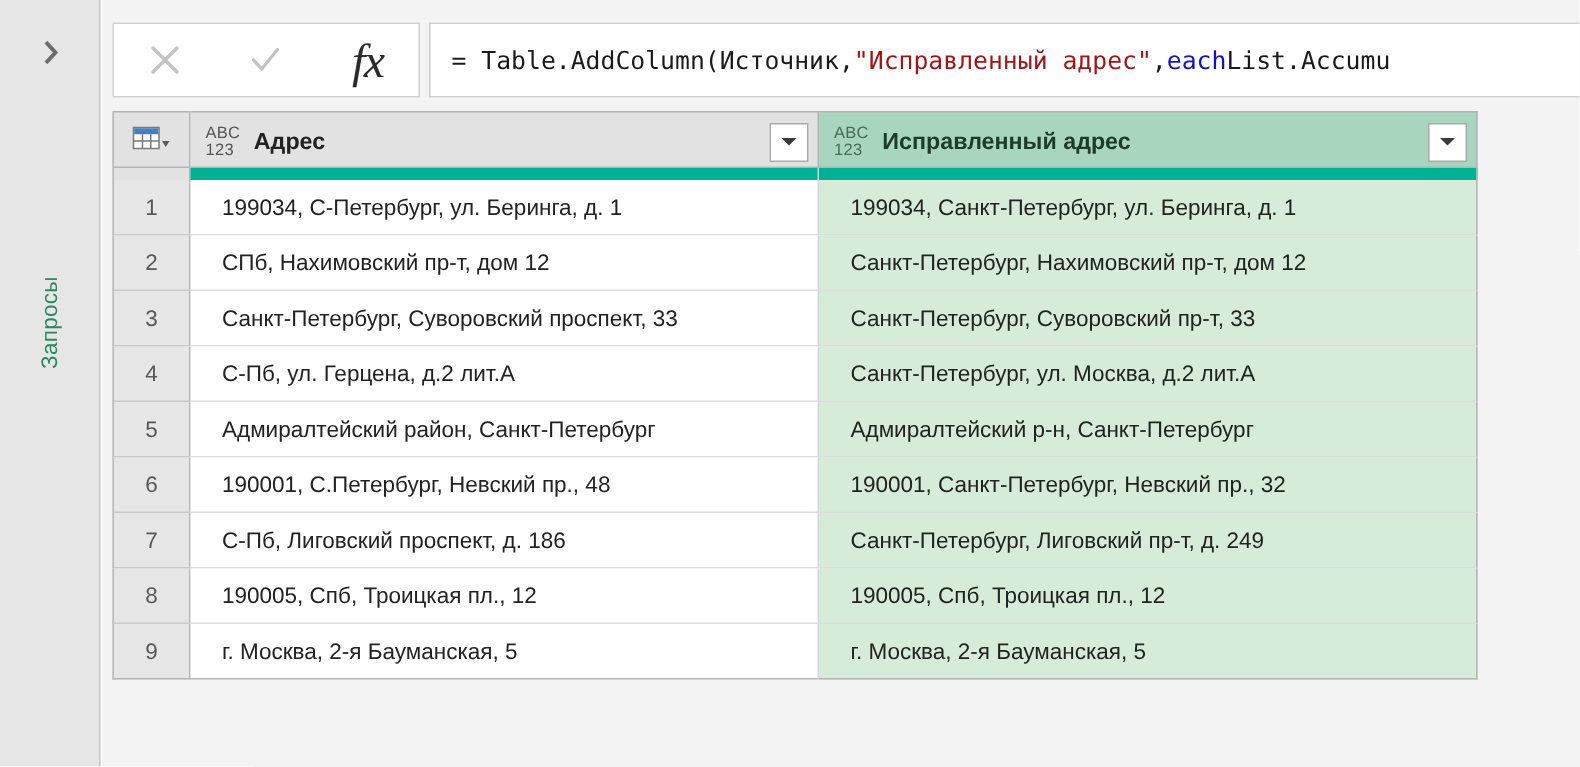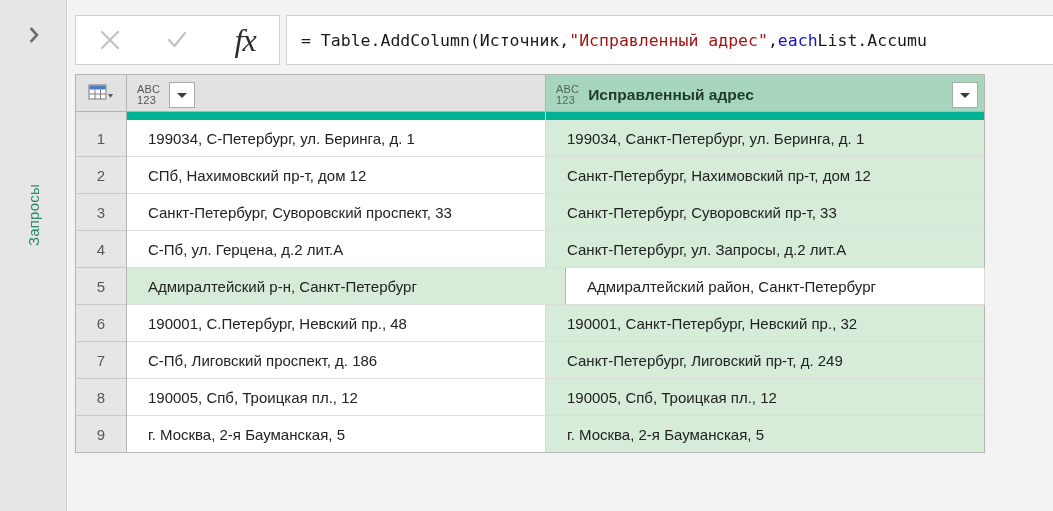--- a/index.html
+++ b/index.html
@@ -273,20 +273,21 @@
               <path d="M7 6.5 V16 M12.5 6.5 V16 M1 11 H18" stroke="#7a7a7a" stroke-width="1" fill="none"></path>
               <path d="M20 11 L25 11 L22.5 15 Z" fill="#5a5a5a"></path>
             </svg>
           </span>
         </div>
 
         <div class="hdr-col c1">
           <span class="type-ico">
             <span>ABC</span><br><span>123</span>
           </span>
+          <span class="hdr-name">Адрес</span>
           <span class="filter-btn">
             <span>
               <svg width="14" height="10" viewBox="0 0 14 10">
                   <path d="M2 3 L12 3 L7 8 Z" fill="#3a3a3a"></path>
                 </svg>
             </span>
           </span>
         </div>
 
         <div class="hdr-col c2">
@@ -322,26 +323,26 @@
             <div class="cell c2">Санкт-Петербург, Нахимовский пр-т, дом 12</div>
           </div>
           <div class="grid-row">
             <div class="cell-num">3</div>
             <div class="cell c1">Санкт-Петербург, Суворовский проспект, 33</div>
             <div class="cell c2">Санкт-Петербург, Суворовский пр-т, 33</div>
           </div>
           <div class="grid-row">
             <div class="cell-num">4</div>
             <div class="cell c1">С-Пб, ул. Герцена, д.2 лит.А</div>
-            <div class="cell c2">Санкт-Петербург, ул. Запросы, д.2 лит.А</div>
+            <div class="cell c2">Санкт-Петербург, ул. Москва, д.2 лит.А</div>
           </div>
           <div class="grid-row">
             <div class="cell-num">5</div>
+            <div class="cell c1">Адмиралтейский район, Санкт-Петербург</div>
             <div class="cell c2">Адмиралтейский р-н, Санкт-Петербург</div>
-            <div class="cell c1">Адмиралтейский район, Санкт-Петербург</div>
           </div>
           <div class="grid-row">
             <div class="cell-num">6</div>
             <div class="cell c1">190001, С.Петербург, Невский пр., 48</div>
             <div class="cell c2">190001, Санкт-Петербург, Невский пр., 32</div>
           </div>
           <div class="grid-row">
             <div class="cell-num">7</div>
             <div class="cell c1">С-Пб, Лиговский проспект, д. 186</div>
             <div class="cell c2">Санкт-Петербург, Лиговский пр-т, д. 249</div>

